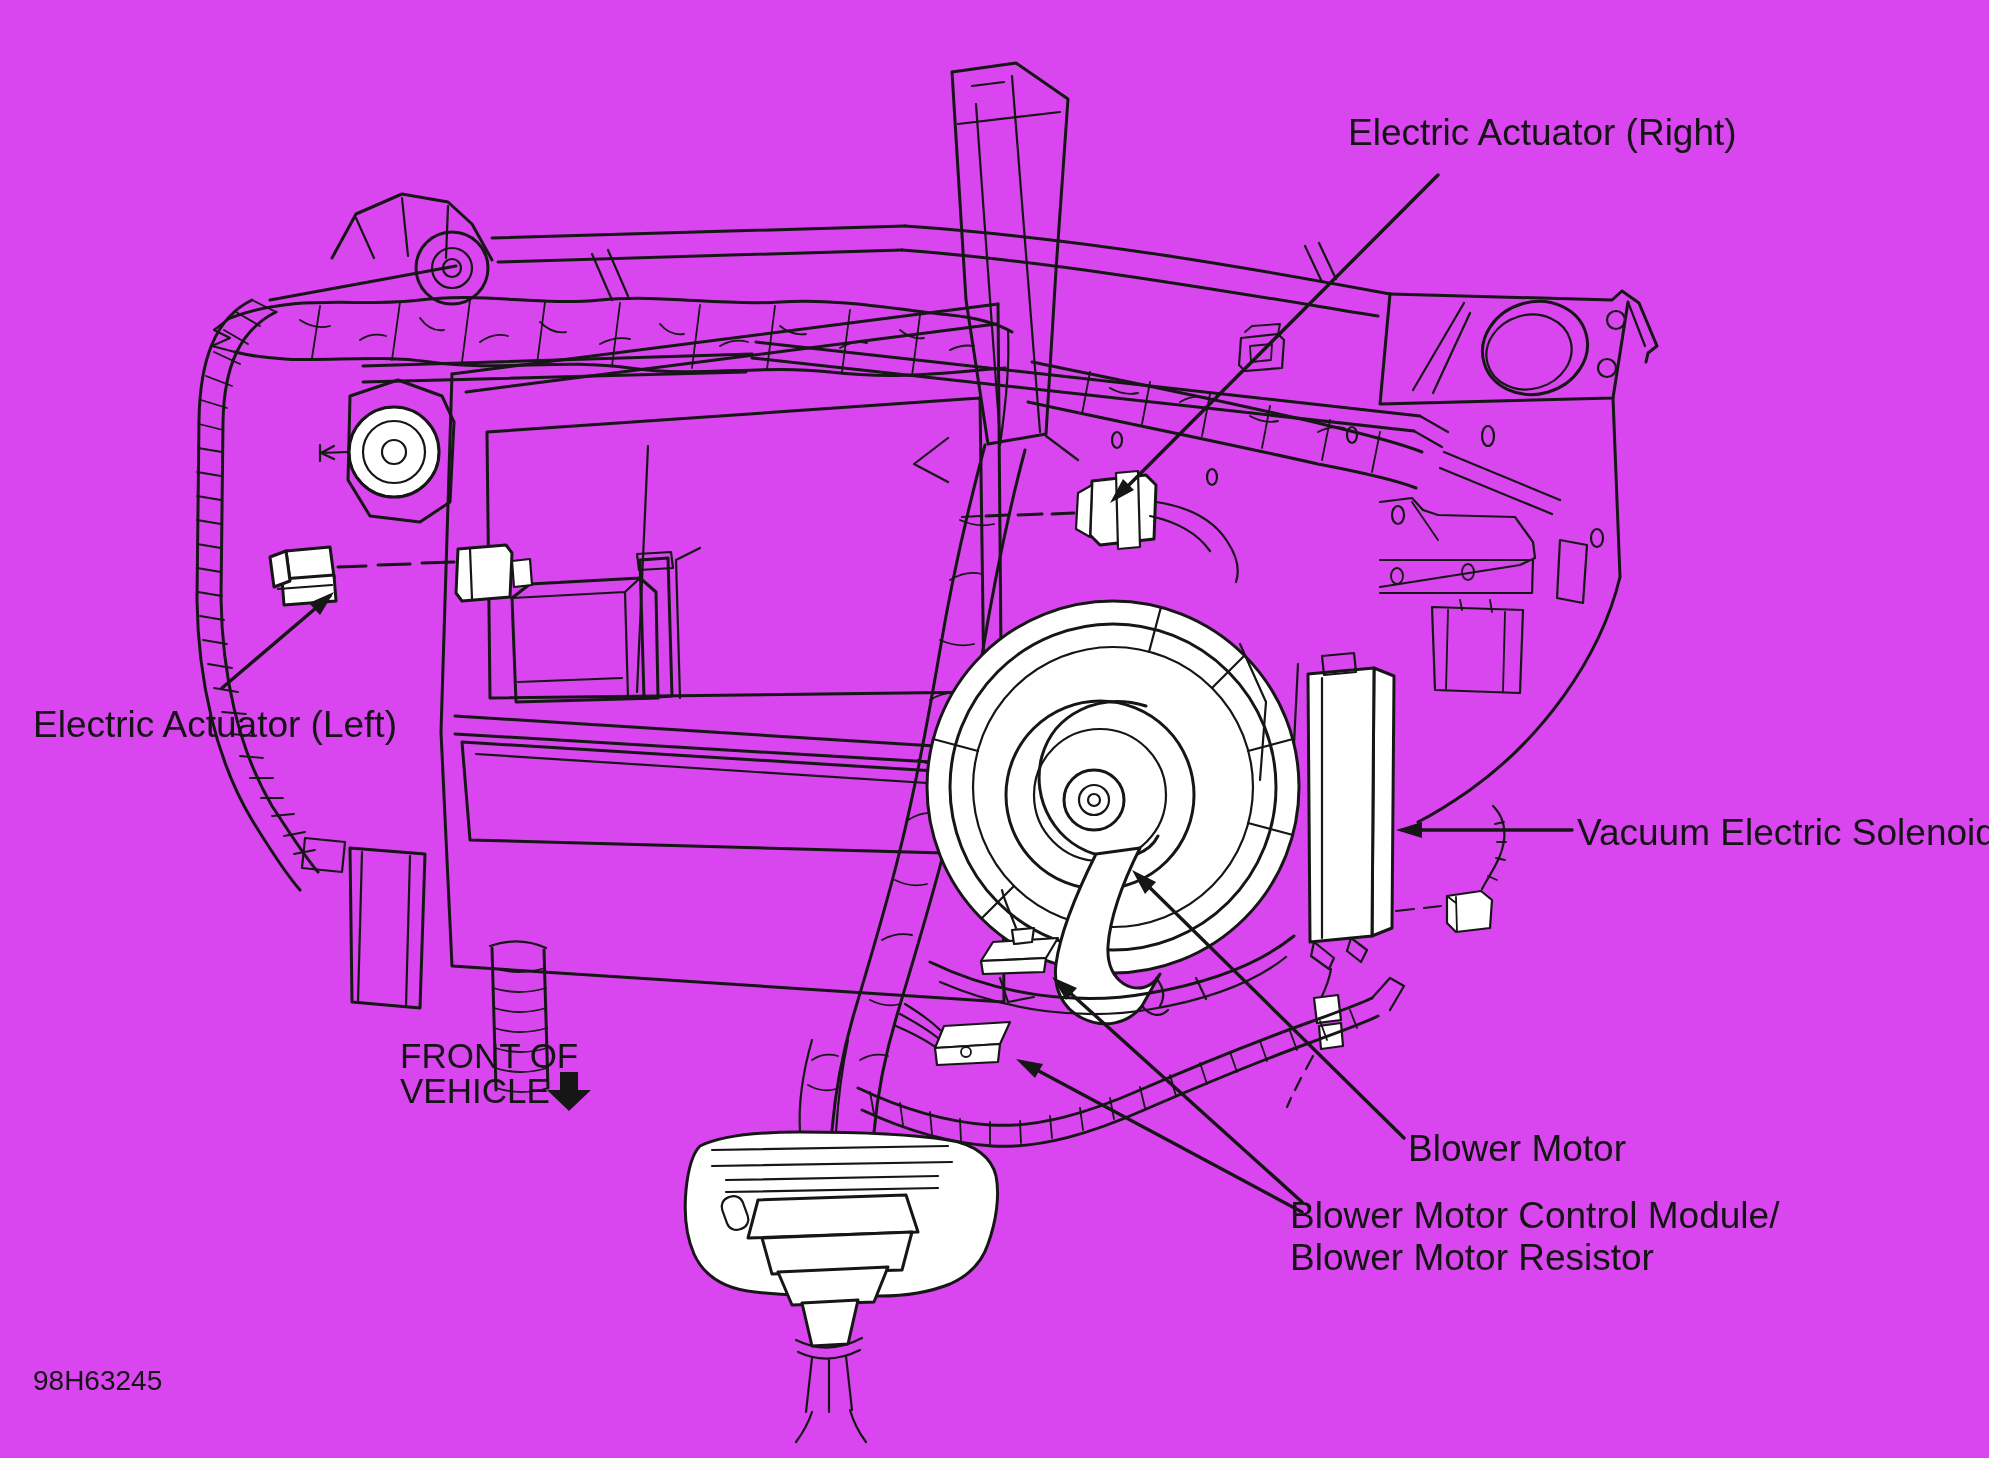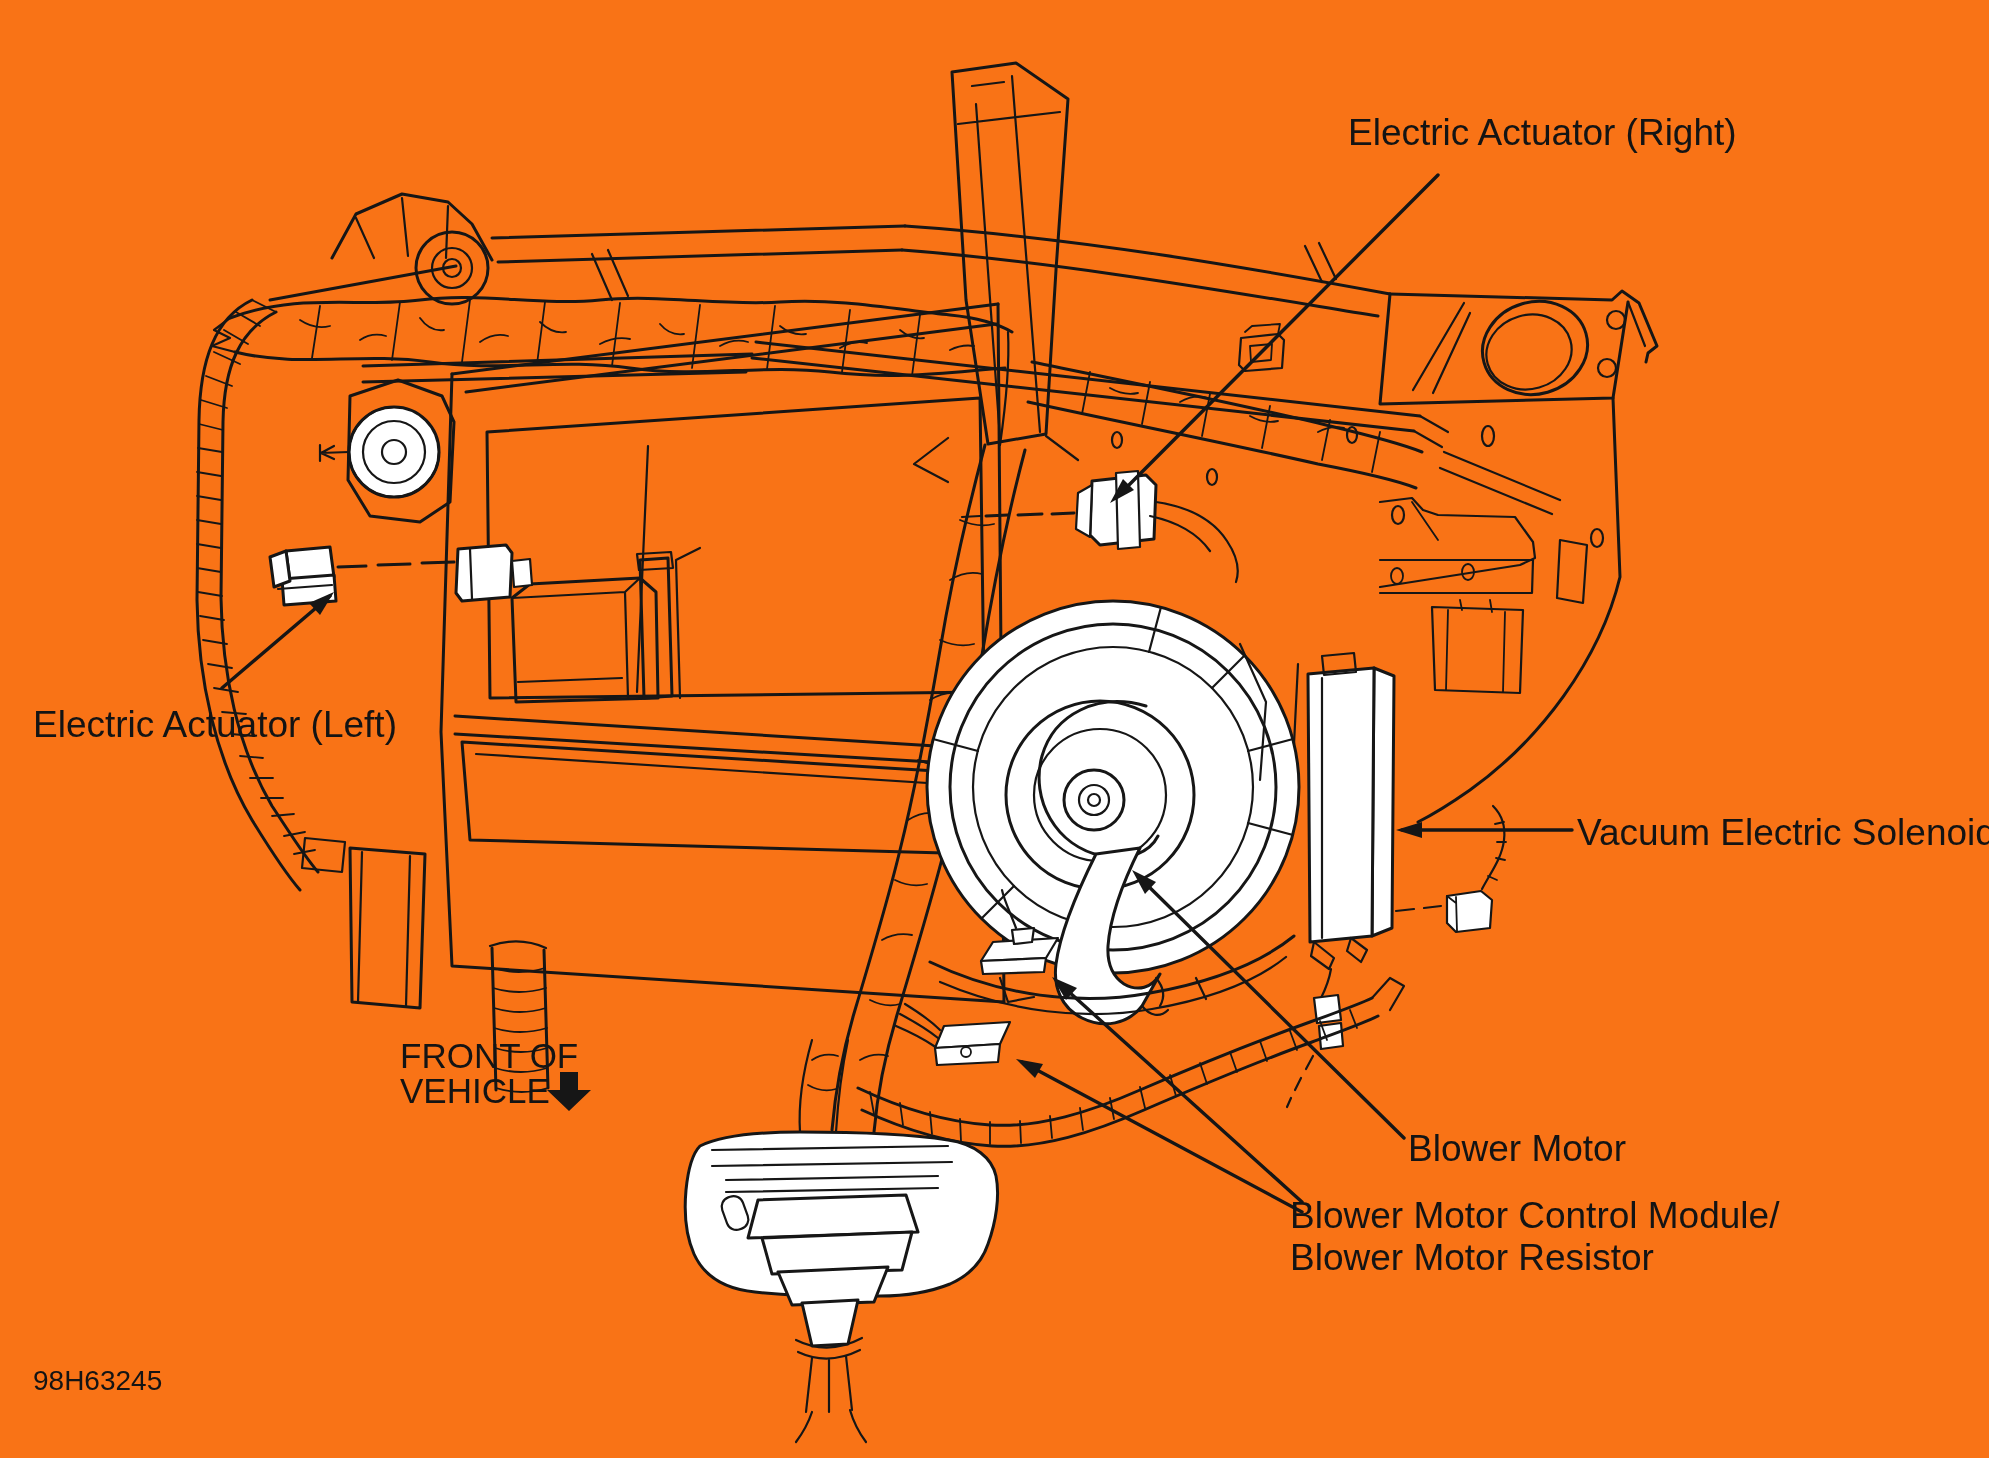--- a/index.html
+++ b/index.html
@@ -1,16 +1,16 @@
 <!DOCTYPE html>
 <html><head>
 <meta charset="utf-8">
 <style>
   html,body{margin:0;padding:0;background:#fff;}
-  .stage{position:relative;width:1989px;height:1458px;background:#f97316;overflow:hidden;}
+  .stage{position:relative;width:1989px;height:1458px;background:#d946ef;overflow:hidden;}
   svg{position:absolute;left:0;top:0;}
   .ln{fill:none;stroke:#161616;stroke-width:3;stroke-linecap:round;stroke-linejoin:round;}
   .ln2{fill:none;stroke:#161616;stroke-width:2.2;stroke-linecap:round;stroke-linejoin:round;}
   .lt{fill:none;stroke:#161616;stroke-width:1.8;stroke-linecap:round;stroke-linejoin:round;}
   .w{fill:#ffffff;stroke:#161616;stroke-width:3;stroke-linecap:round;stroke-linejoin:round;}
   .w2{fill:#ffffff;stroke:#161616;stroke-width:2.2;stroke-linecap:round;stroke-linejoin:round;}
   .ldr{fill:none;stroke:#161616;stroke-width:3.4;stroke-linecap:round;}
   .ah{fill:#161616;stroke:none;}
   .lbl{font-family:"Liberation Sans","DejaVu Sans",sans-serif;font-size:37px;fill:#141414;}
   .lbl-sm{font-family:"Liberation Sans","DejaVu Sans",sans-serif;font-size:28px;fill:#141414;}

